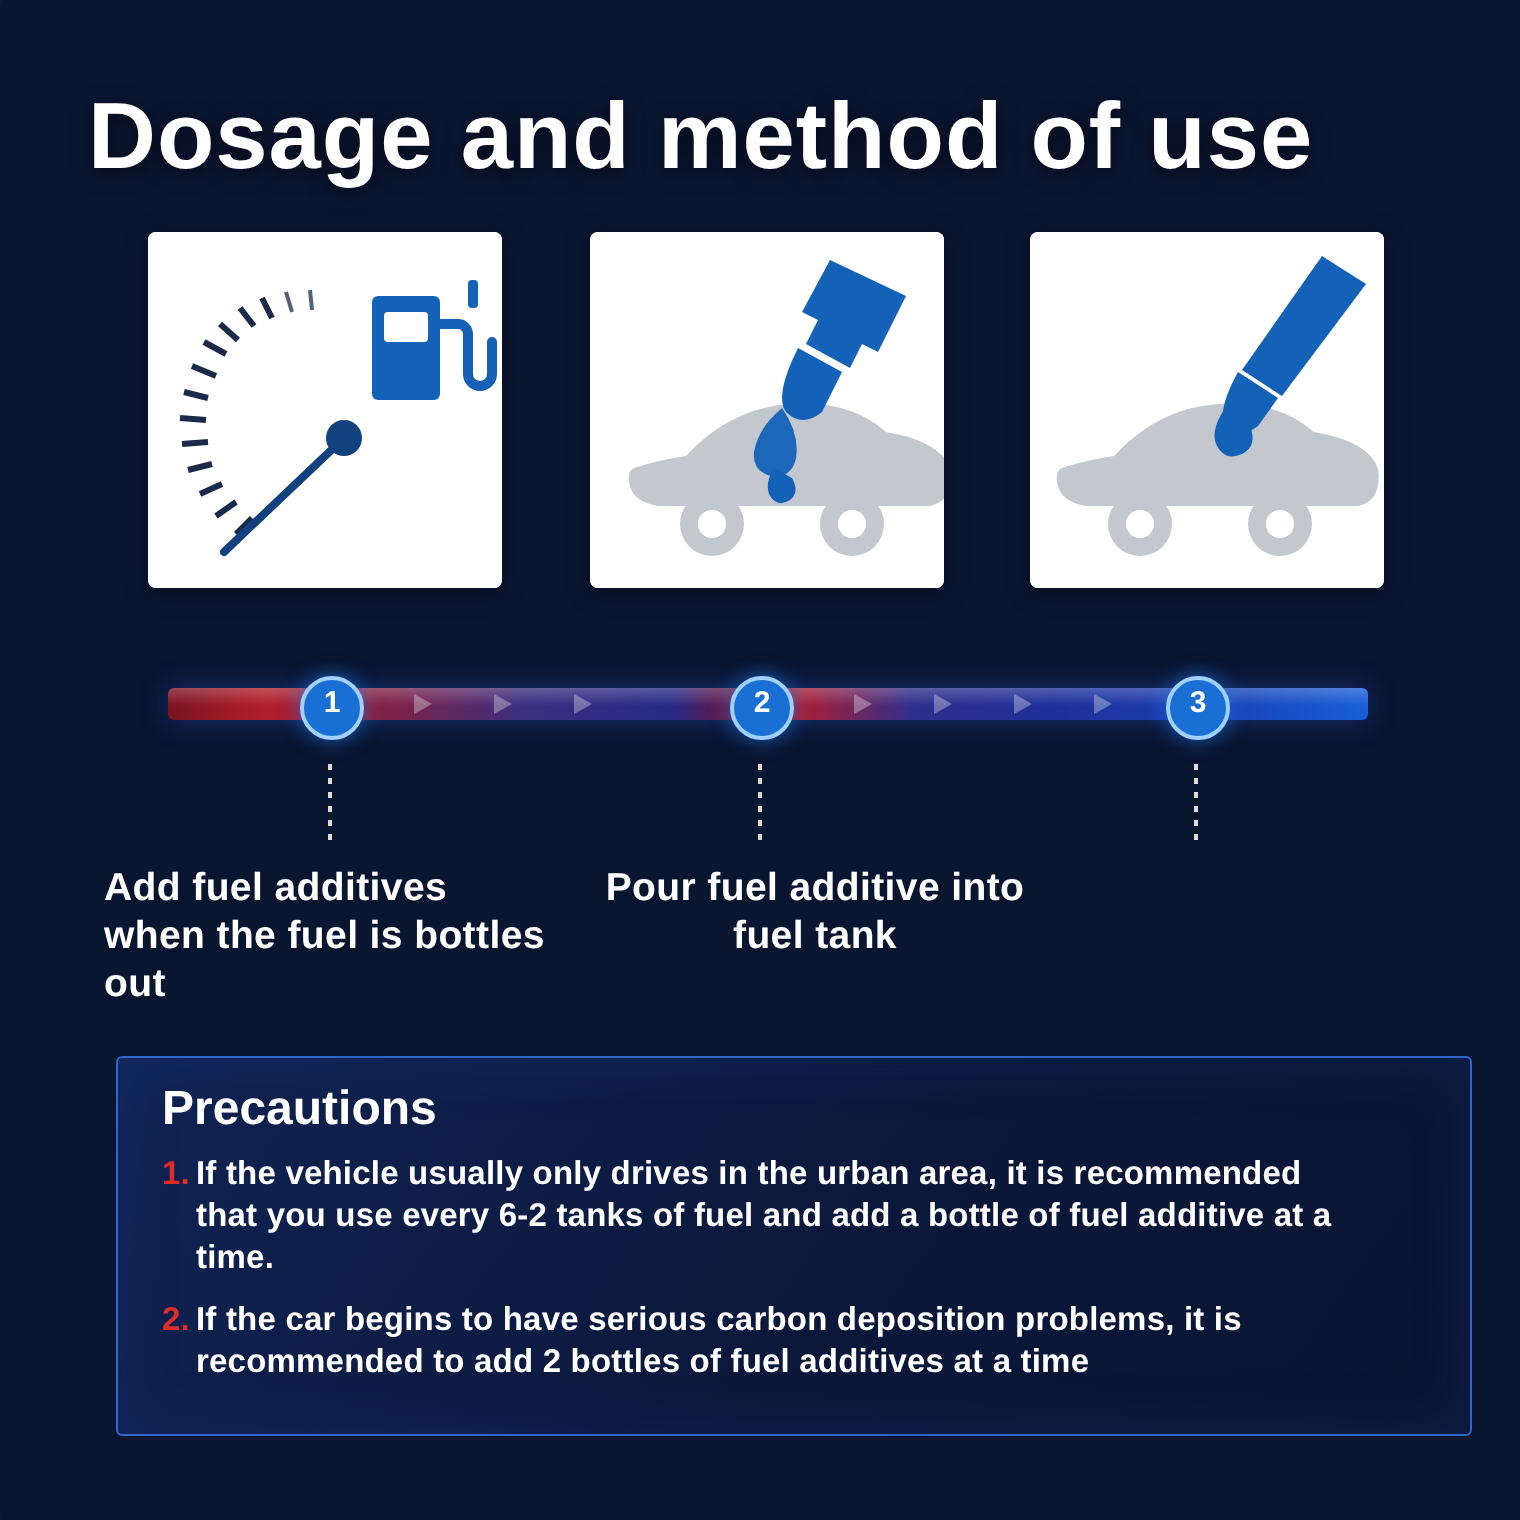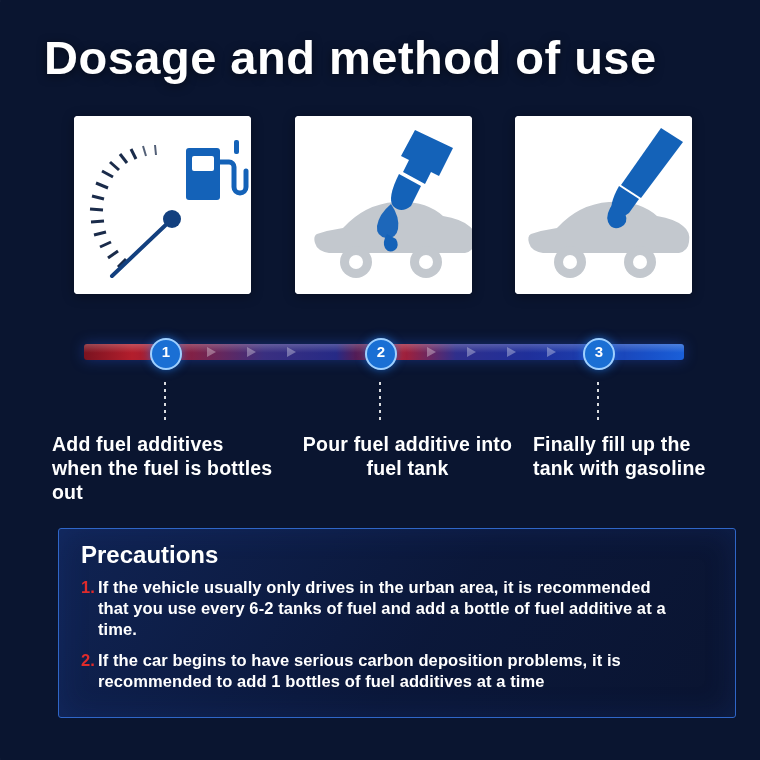--- a/index.html
+++ b/index.html
@@ -30,21 +30,21 @@
     inset: 0;
     background:
       linear-gradient(105deg, rgba(255,255,255,0.02) 0 1px, rgba(0,0,0,0) 1px 34px),
       linear-gradient(75deg, rgba(255,255,255,0.015) 0 1px, rgba(0,0,0,0) 1px 52px);
     pointer-events: none;
   }
 
   .title {
     position: absolute;
     left: 44px;
-    top: 30px;
+    top: 40px;
     font-size: 47px;
     font-weight: bold;
     color: #ffffff;
     letter-spacing: 0.5px;
     white-space: nowrap;
     text-shadow: 0 2px 10px rgba(0,0,0,0.5);
   }
 
   
   .cards {
@@ -295,29 +295,28 @@
     <div class="step-dot" style="left:281px">2</div>
     <div class="step-dot" style="left:499px">3</div>
   </div>
 
   <div class="dots" style="left:164px; top:382px;"></div>
   <div class="dots" style="left:379px; top:382px;"></div>
   <div class="dots" style="left:597px; top:382px;"></div>
 
   <div class="caption cap1">Add fuel additives when the fuel is bottles out</div>
   <div class="caption cap2">Pour fuel additive into fuel tank</div>
-  <div class="caption cap3">Finally fill up the tank with gasoline</div>
 
   <div class="precautions">
     <div class="prec-title">Precautions</div>
 
     <div class="prec-item p1">
       <span class="num">1.</span>
       <span class="body">If the vehicle usually only drives in the urban area, it is recommended that you use every 6-2 tanks of fuel and add a bottle of fuel additive at a time.</span>
     </div>
 
     <div class="prec-item p2">
       <span class="num">2.</span>
-      <span class="body">If the car begins to have serious carbon deposition problems, it is recommended to add 1 bottles of fuel additives at a time</span>
+      <span class="body">If the car begins to have serious carbon deposition problems, it is recommended to add 2 bottles of fuel additives at a time</span>
     </div>
   </div>
 
 </div>
 
 </body></html>

